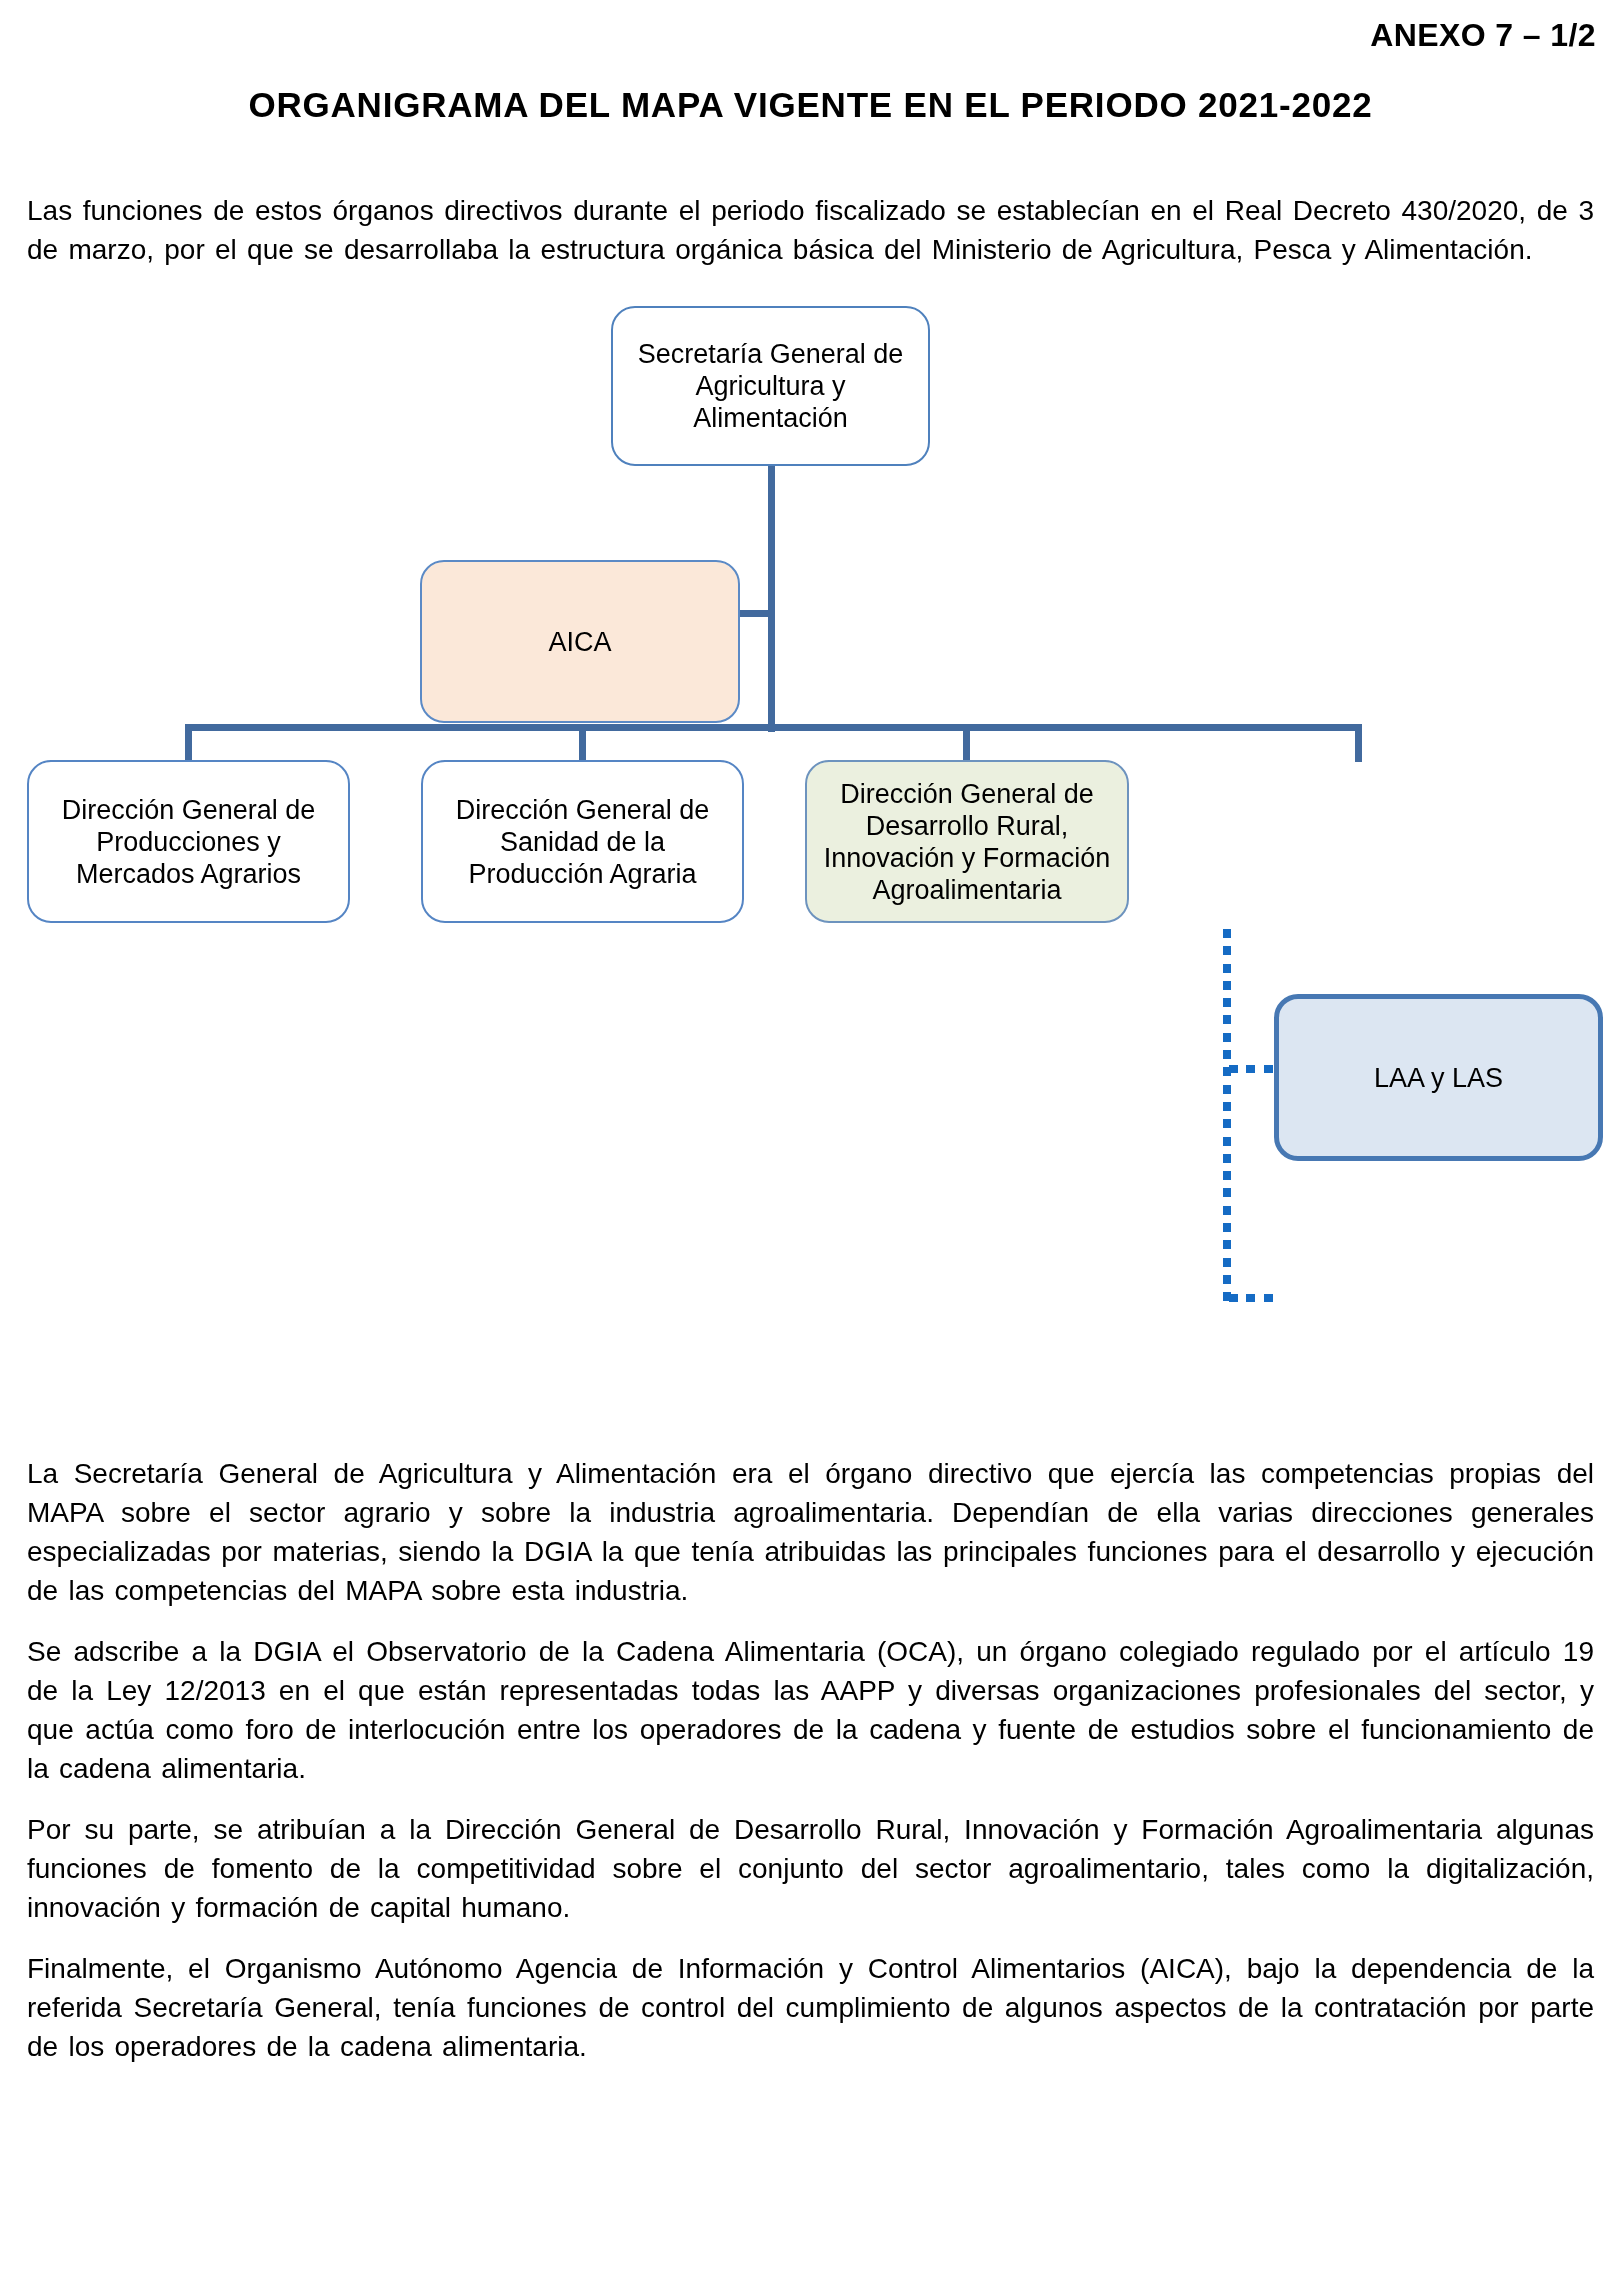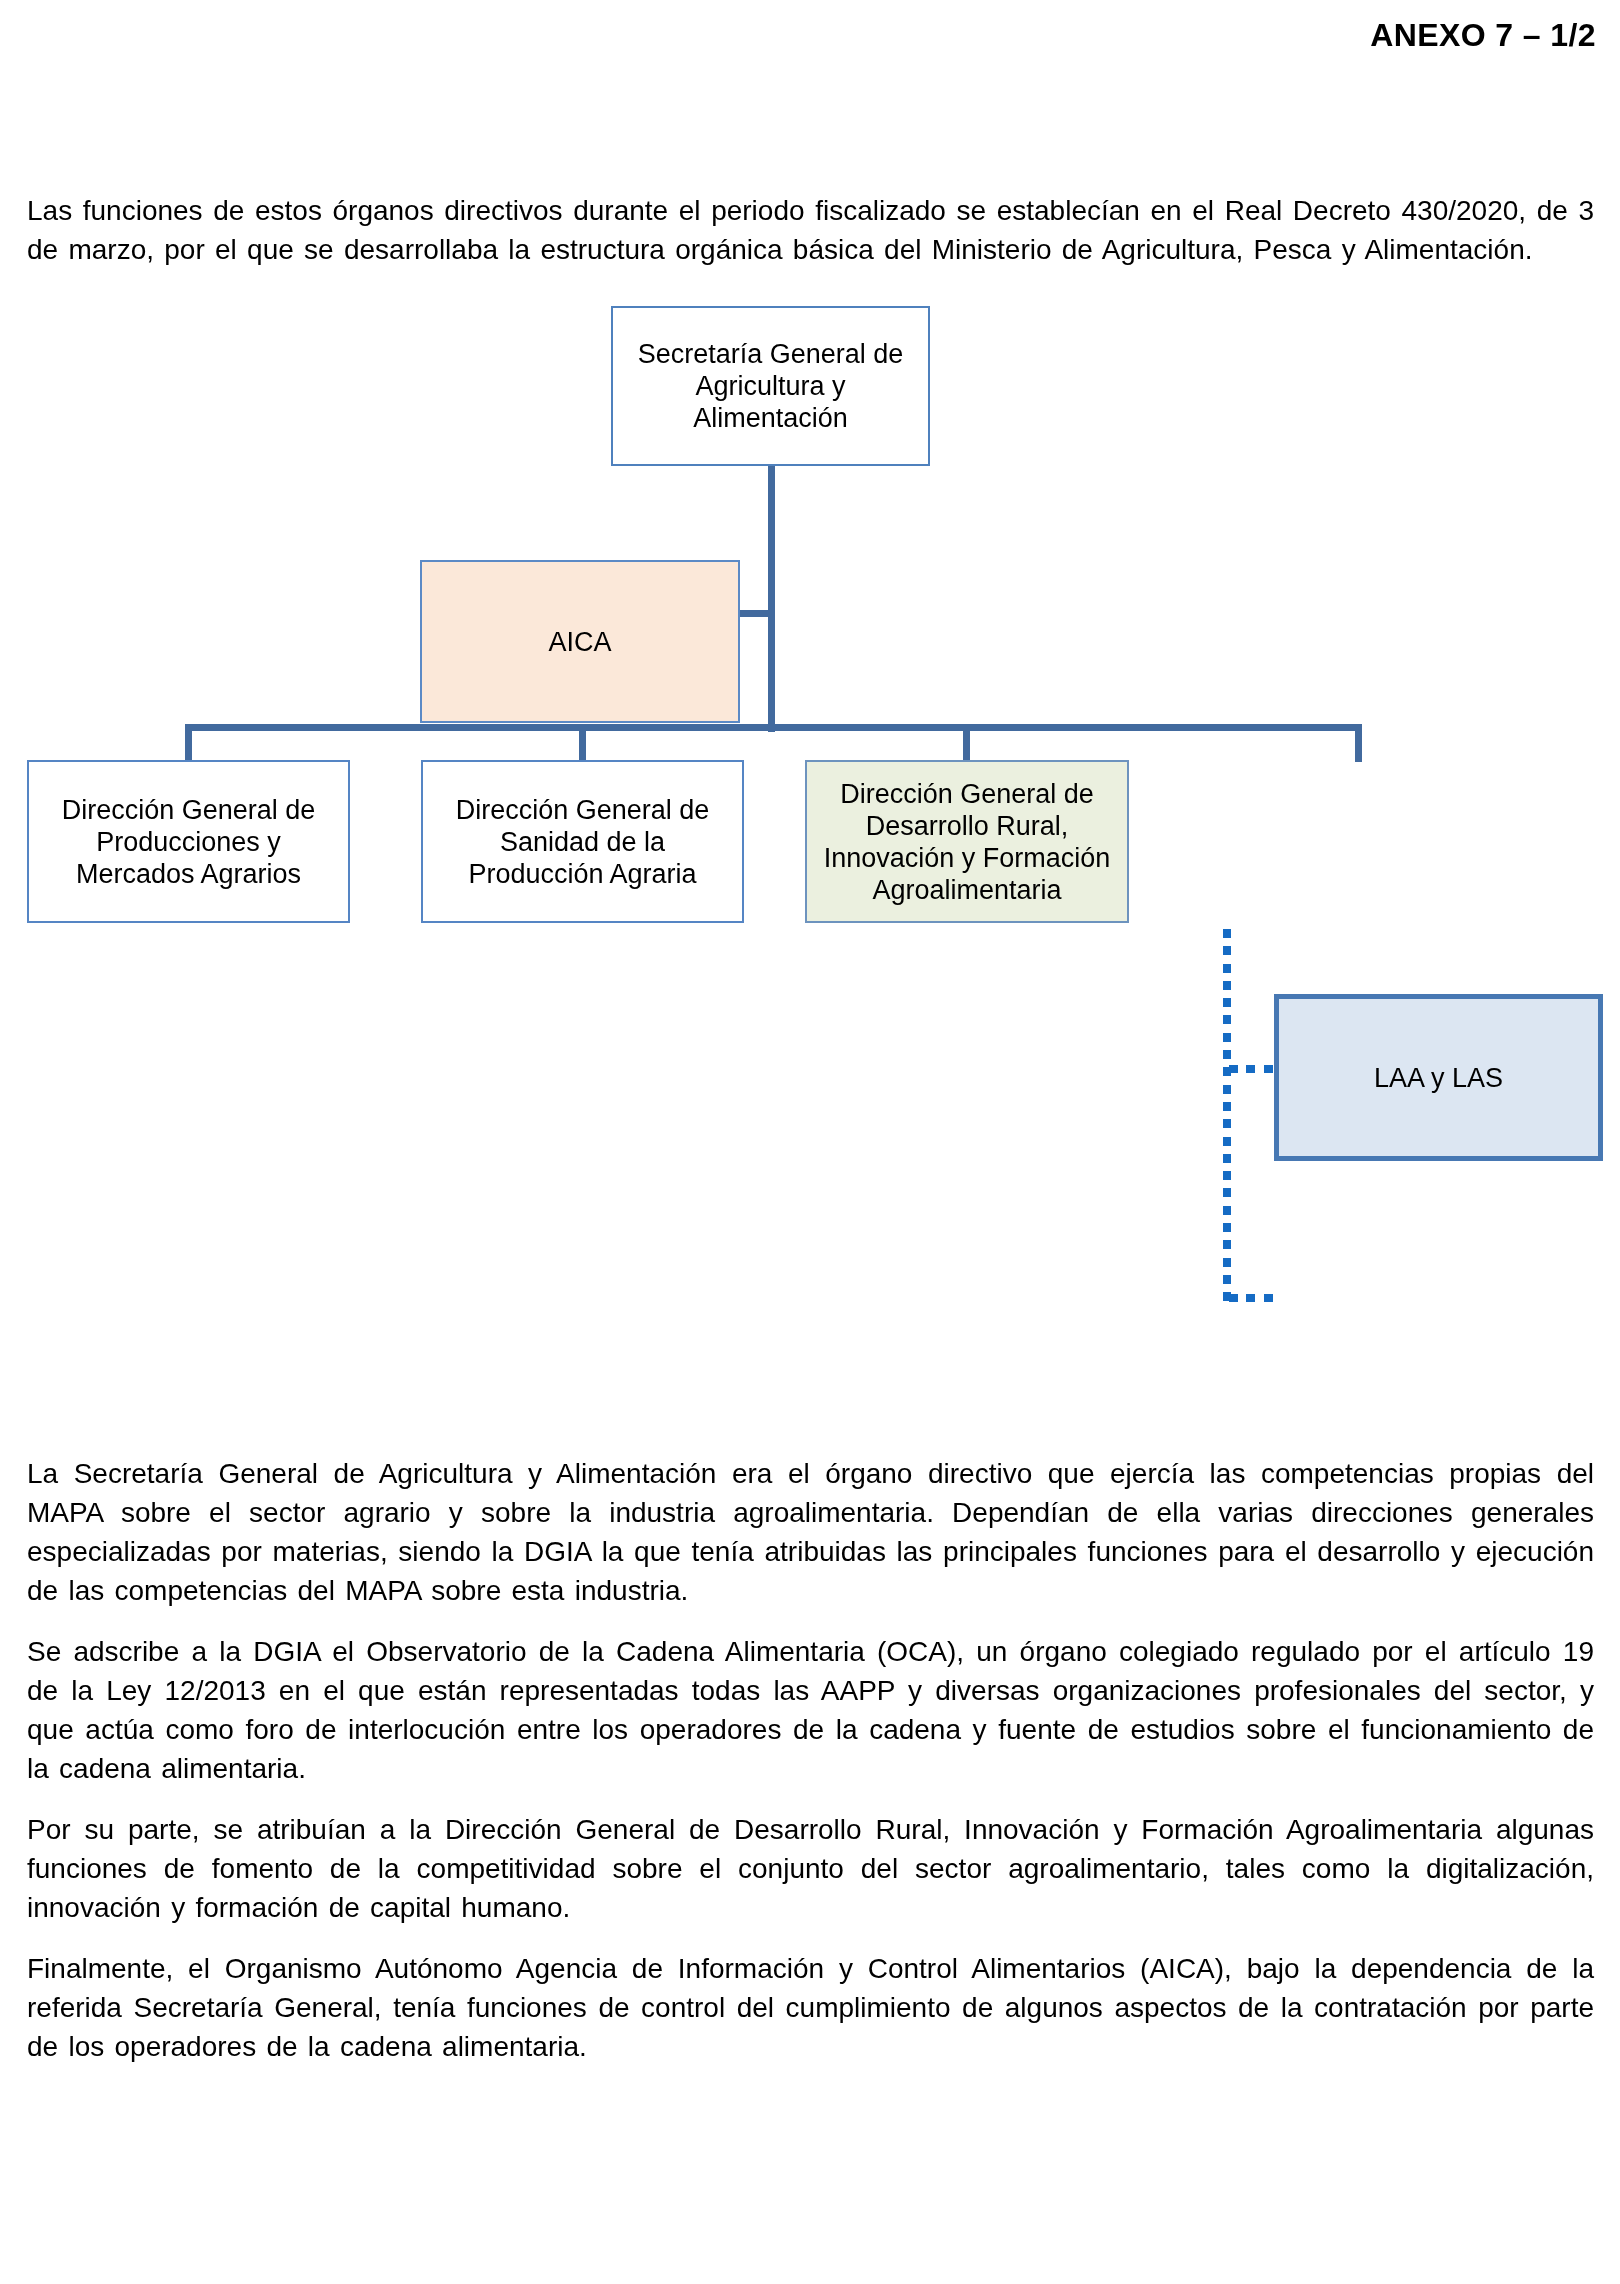--- a/index.html
+++ b/index.html
@@ -26,21 +26,21 @@
   .intro-para { position:absolute; top:163px; left:27px; width:1567px; }
   .body-text { position:absolute; top:1410px; left:27px; width:1567px;margin-top:44px; }
   .body-text .para { margin:0 0 22px 0; }
 
   
   .chart { position:absolute; top:0; left:0; width:1621px; height:1432px; }
   .node {
     position:absolute; box-sizing:border-box;
     display:flex; align-items:center; justify-content:center;
     text-align:center; white-space:pre-line;
-    font-size:27px; line-height:32px;
+    font-size:27px; line-height:32px;border-radius:24px;
   }
   .n-sga  { left:611px;  top:306px;  width:319px; height:160px; background:#ffffff; border:2.5px solid #4F81BD; }
   .n-aica { left:420px;  top:532px;  width:320px; height:163px; background:#FBE8D9; border:2.5px solid #5B8AC6;margin-top:28px; }
   .n-dgpma{ left:27px;   top:760px;  width:323px; height:163px; background:#ffffff; border:2.5px solid #5585C4; }
   .n-dgspa{ left:421px;  top:760px;  width:323px; height:163px; background:#ffffff; border:2.5px solid #5585C4; }
   .n-dgdr { left:805px;  top:760px;  width:324px; height:163px; background:#EBF0DF; border:2.5px solid #6D93BE; }
   .n-dgia { left:1195px; top:760px;  width:327px; height:166px; background:#8EB3E3; border:2.5px solid #4F81BD; }
   .n-laa  { left:1274px; top:994px; width:329px; height:167px; background:#DCE6F2; border:5.8px solid #4778B3; }
   .n-oca  { left:1274px; top:1220px; width:330px; height:183px; background:#DCE6F2; border:5.8px solid #4778B3; }
 
@@ -64,20 +64,21 @@
   .dash-laa { left:1229px; top:1065px; }
   .dash-oca { left:1229px; top:1294px; }
 </style>
 </head>
 <body>
 
 <div class="page">
 
   <div class="annex">ANEXO 7 – 1/2</div>
 
+  <div class="doc-title">ORGANIGRAMA DEL MAPA VIGENTE EN EL PERIODO 2021-2022</div>
 
   <p class="para intro-para">Las funciones de estos órganos directivos durante el periodo fiscalizado se establecían en el Real Decreto 430/2020, de 3 de marzo, por el que se desarrollaba la estructura orgánica básica del Ministerio de Agricultura, Pesca y Alimentación.</p>
 
   <div class="chart">
 
     <div class="line l-stem"></div>
     <div class="line l-aica"></div>
     <div class="line l-main"></div>
     <div class="line l-drop1"></div>
     <div class="line l-drop2"></div>

